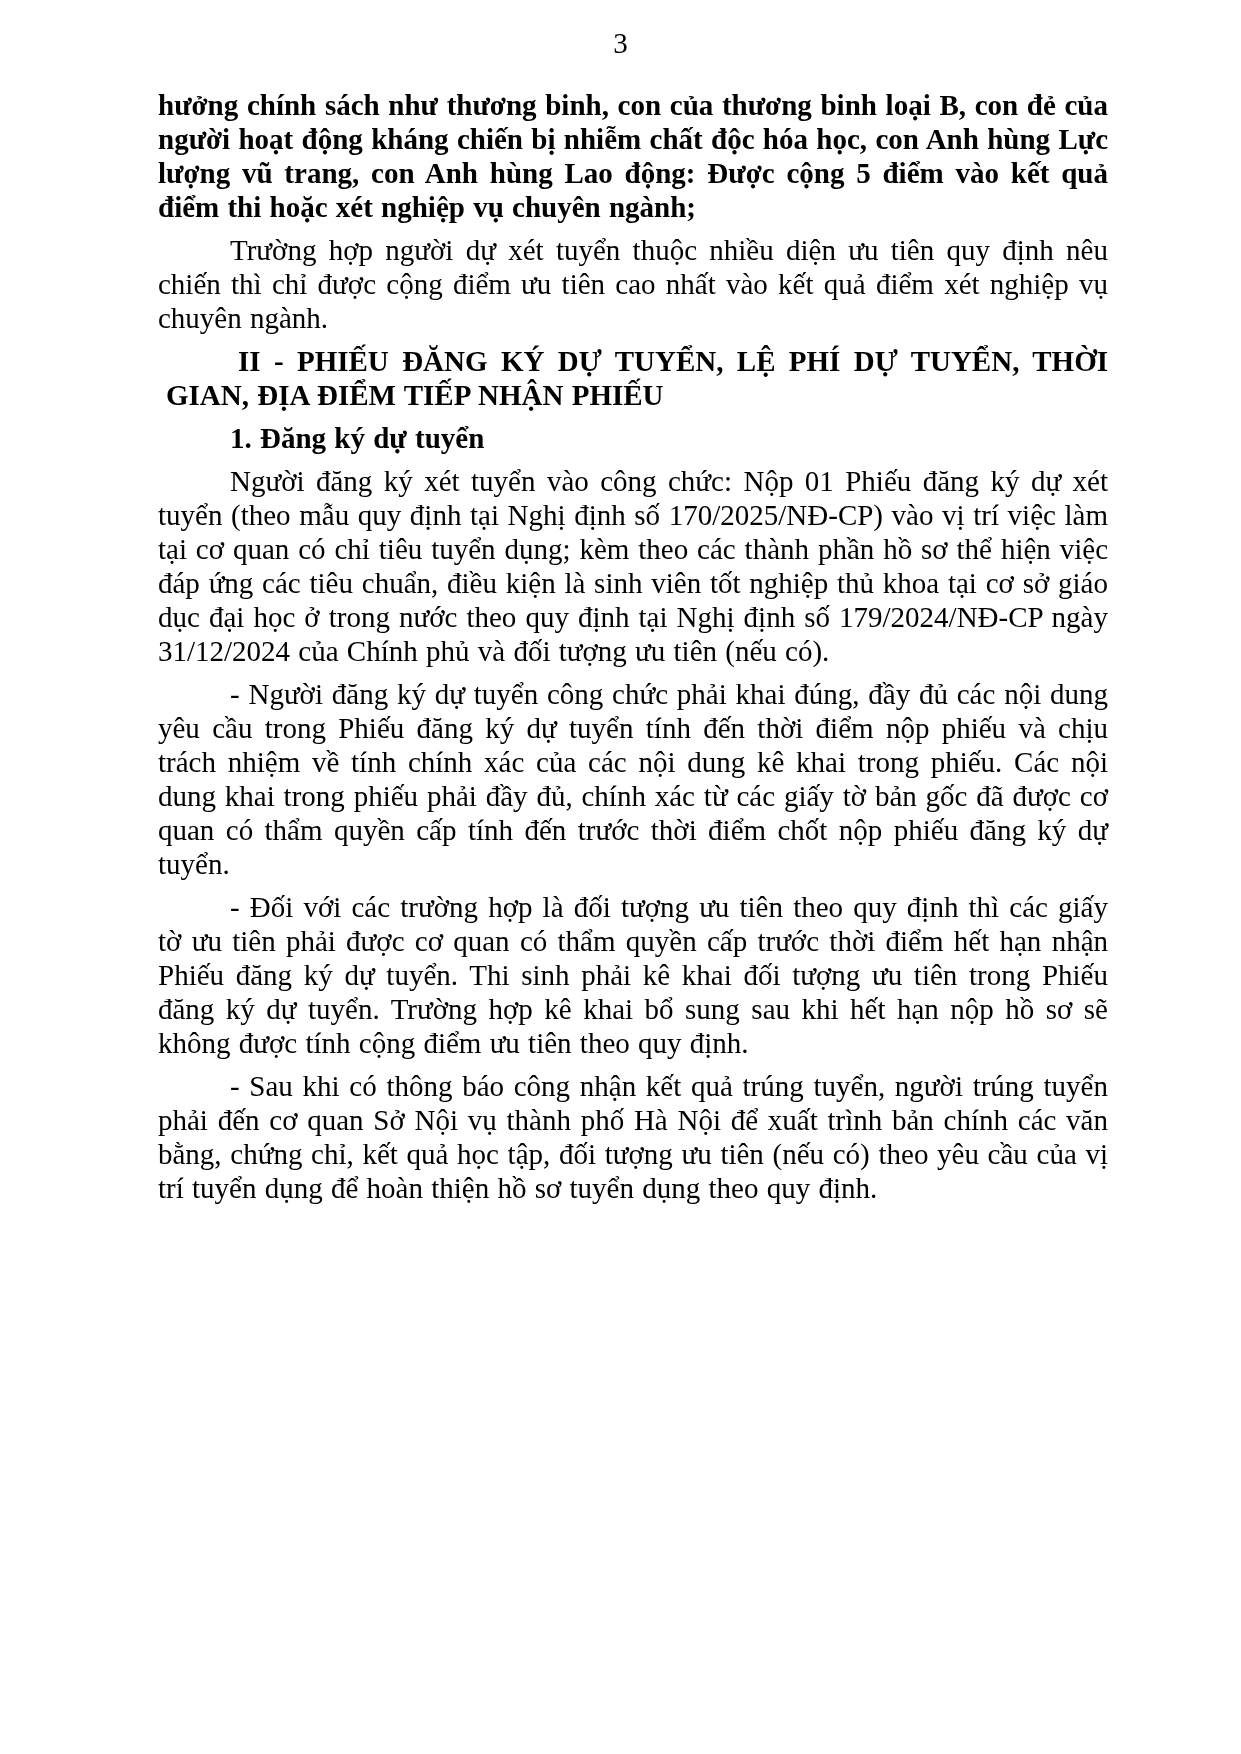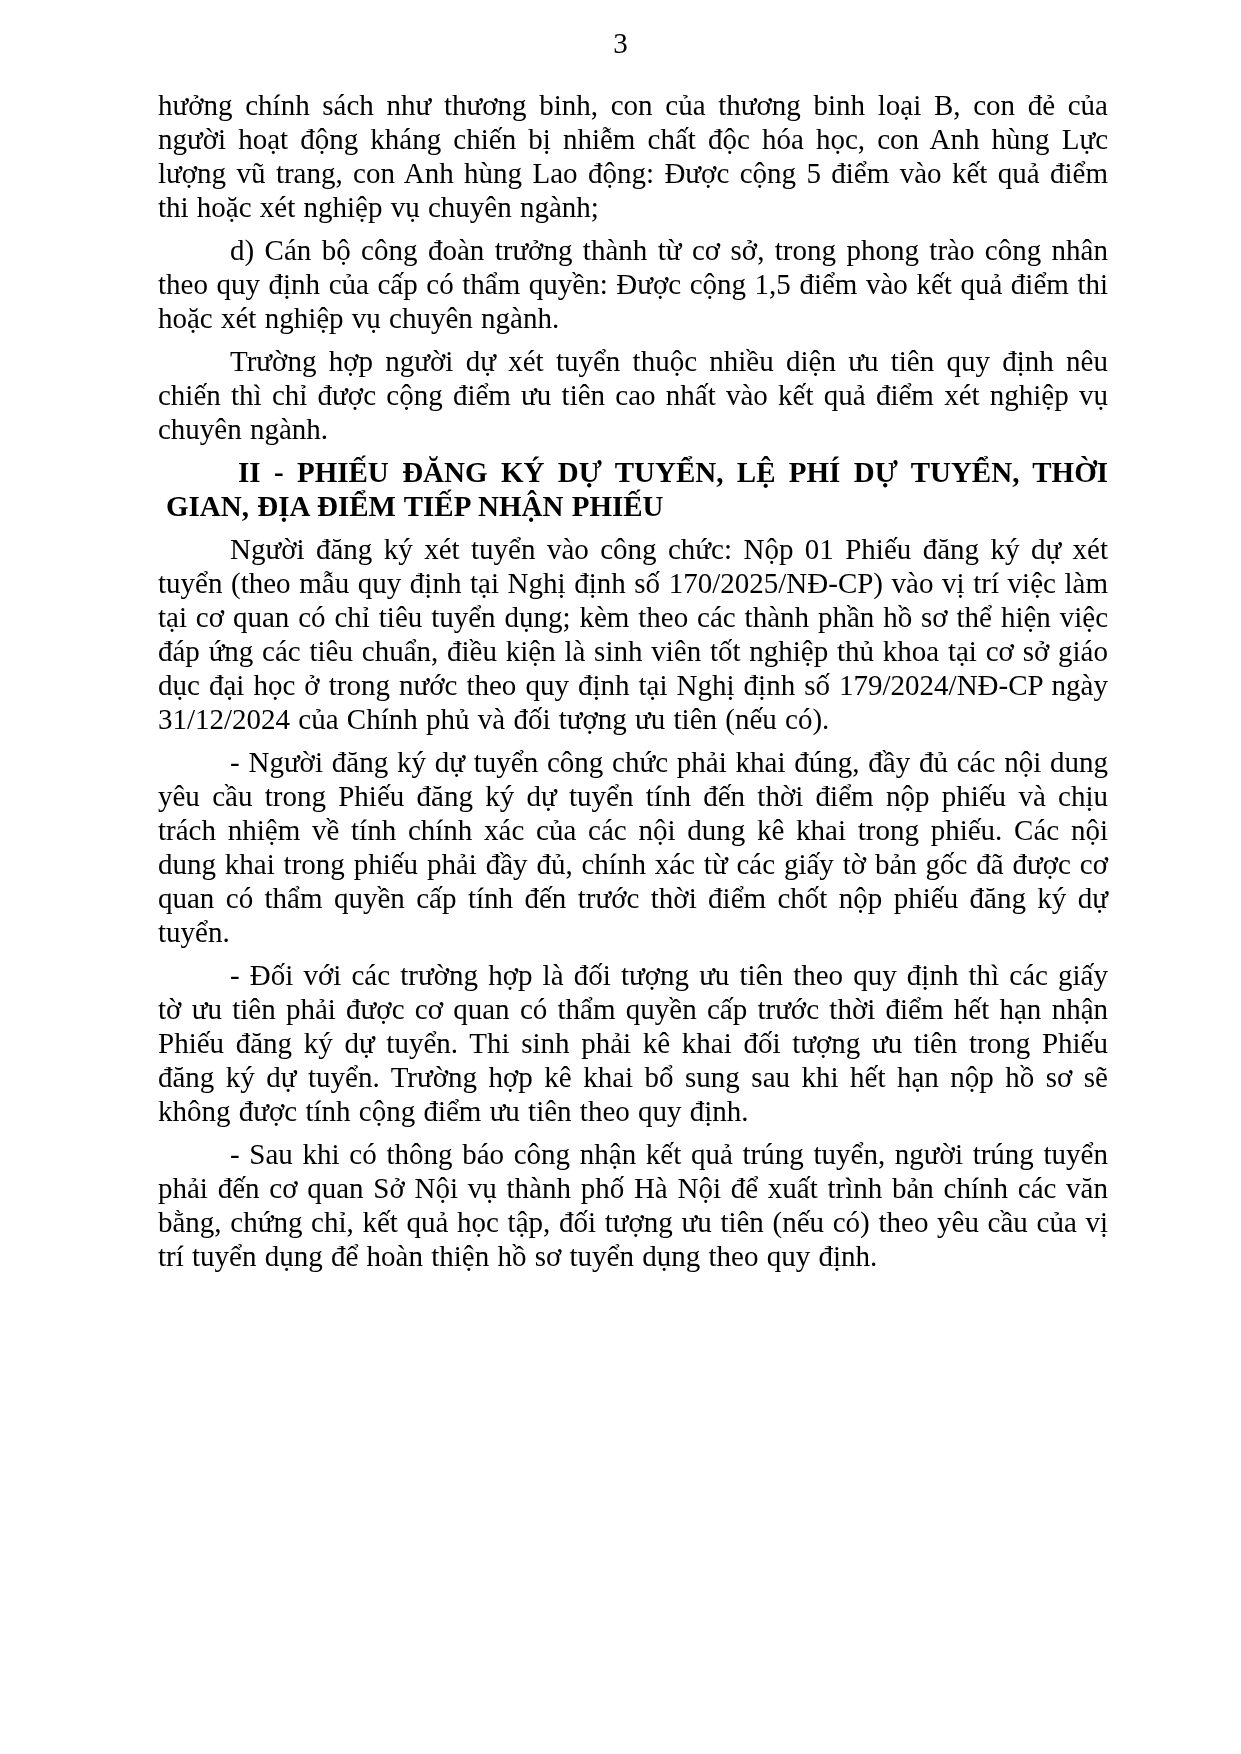--- a/index.html
+++ b/index.html
@@ -34,38 +34,39 @@
   .para {
     margin: 0 0 9px 0;
     font-size: 29px;
     line-height: 34px;
     text-align: justify;
     text-indent: 72px;
     word-spacing: 1px;
   }
   .para.noindent {
     text-indent: 0;
+    font-weight: bold;
   }
   .para.heading {
     font-weight: bold;
     margin-left: 8px;
   }
   .para.subheading {
     font-weight: bold;
     text-align: left;
   }
 </style>
 </head>
 <body>
 
 <div class="page">
   <div class="page-number">3</div>
   <div class="content" id="doc-content">
       <p class="para  noindent">hưởng chính sách như thương binh, con của thương binh loại B, con đẻ của người hoạt động kháng chiến bị nhiễm chất độc hóa học, con Anh hùng Lực lượng vũ trang, con Anh hùng Lao động: Được cộng 5 điểm vào kết quả điểm thi hoặc xét nghiệp vụ chuyên ngành;</p>
-      <p class="para ">d) Cán bộ công đoàn trưởng thành từ cơ sở, trong phong trào công nhân theo quy định của cấp có thẩm quyền: Được cộng 1,5 điểm vào kết quả điểm thi hoặc xét nghiệp vụ chuyên ngành.</p>
       <p class="para ">Trường hợp người dự xét tuyển thuộc nhiều diện ưu tiên quy định nêu chiến thì chỉ được cộng điểm ưu tiên cao nhất vào kết quả điểm xét nghiệp vụ chuyên ngành.</p>
       <p class="para heading">II - PHIẾU ĐĂNG KÝ DỰ TUYỂN, LỆ PHÍ DỰ TUYỂN, THỜI GIAN, ĐỊA ĐIỂM TIẾP NHẬN PHIẾU</p>
+      <p class="para subheading">1. Đăng ký dự tuyển</p>
       <p class="para ">Người đăng ký xét tuyển vào công chức: Nộp 01 Phiếu đăng ký dự xét tuyển (theo mẫu quy định tại Nghị định số 170/2025/NĐ-CP) vào vị trí việc làm tại cơ quan có chỉ tiêu tuyển dụng; kèm theo các thành phần hồ sơ thể hiện việc đáp ứng các tiêu chuẩn, điều kiện là sinh viên tốt nghiệp thủ khoa tại cơ sở giáo dục đại học ở trong nước theo quy định tại Nghị định số 179/2024/NĐ-CP ngày 31/12/2024 của Chính phủ và đối tượng ưu tiên (nếu có).</p>
       <p class="para ">- Người đăng ký dự tuyển công chức phải khai đúng, đầy đủ các nội dung yêu cầu trong Phiếu đăng ký dự tuyển tính đến thời điểm nộp phiếu và chịu trách nhiệm về tính chính xác của các nội dung kê khai trong phiếu. Các nội dung khai trong phiếu phải đầy đủ, chính xác từ các giấy tờ bản gốc đã được cơ quan có thẩm quyền cấp tính đến trước thời điểm chốt nộp phiếu đăng ký dự tuyển.</p>
       <p class="para ">- Đối với các trường hợp là đối tượng ưu tiên theo quy định thì các giấy tờ ưu tiên phải được cơ quan có thẩm quyền cấp trước thời điểm hết hạn nhận Phiếu đăng ký dự tuyển. Thi sinh phải kê khai đối tượng ưu tiên trong Phiếu đăng ký dự tuyển. Trường hợp kê khai bổ sung sau khi hết hạn nộp hồ sơ sẽ không được tính cộng điểm ưu tiên theo quy định.</p>
       <p class="para ">- Sau khi có thông báo công nhận kết quả trúng tuyển, người trúng tuyển phải đến cơ quan Sở Nội vụ thành phố Hà Nội để xuất trình bản chính các văn bằng, chứng chỉ, kết quả học tập, đối tượng ưu tiên (nếu có) theo yêu cầu của vị trí tuyển dụng để hoàn thiện hồ sơ tuyển dụng theo quy định.</p>
     </div>
 </div>
 
 </body></html>

